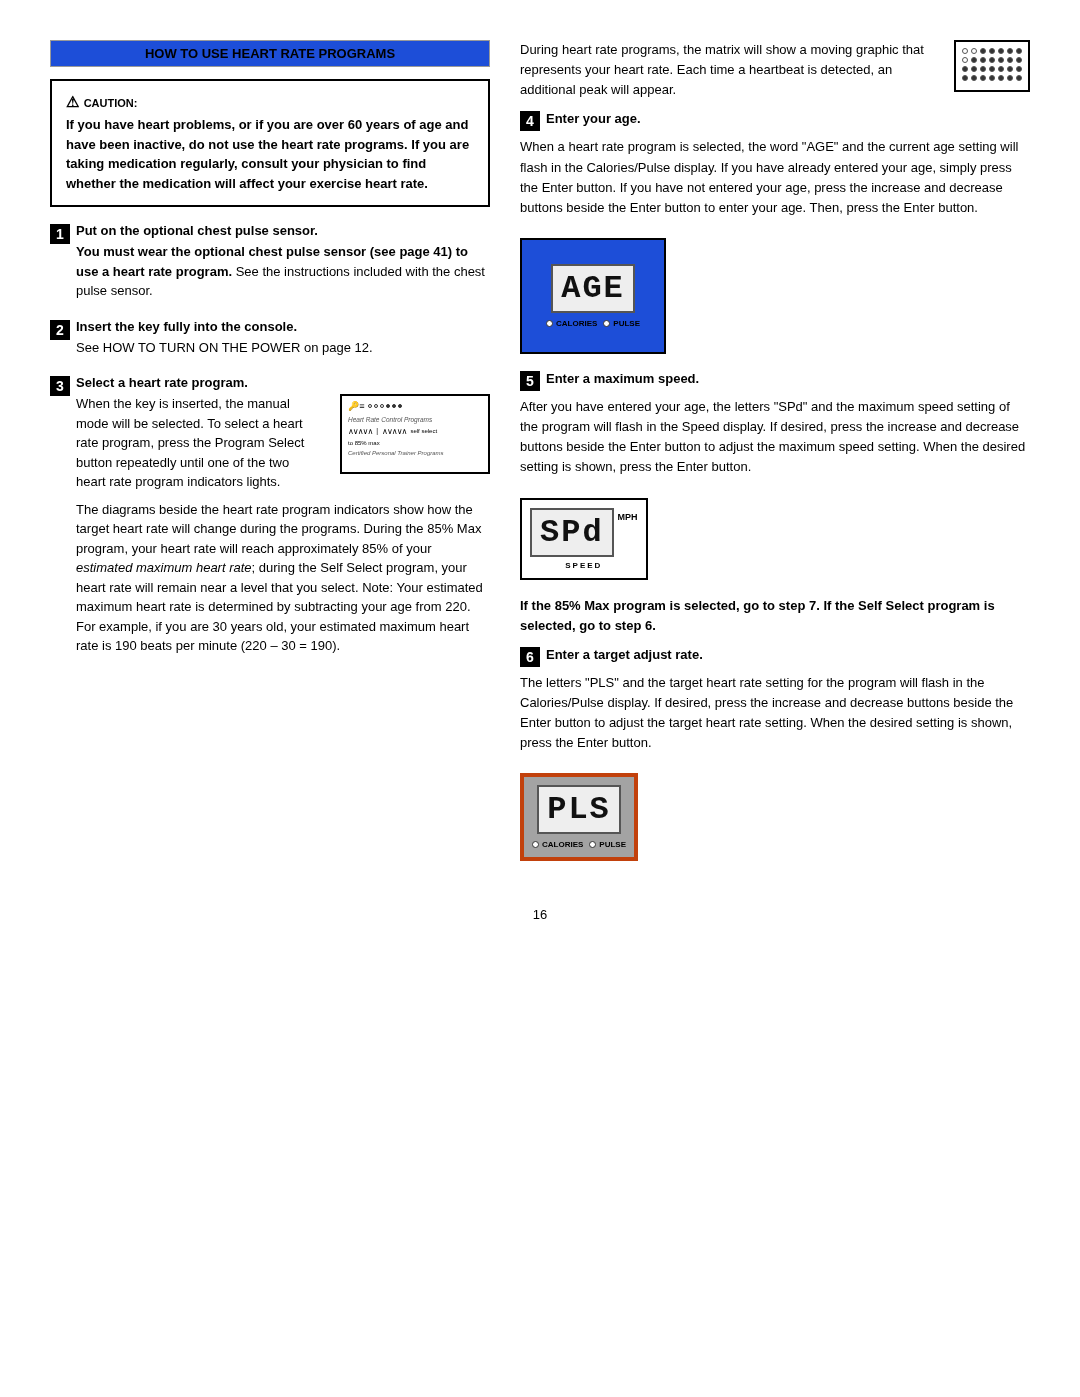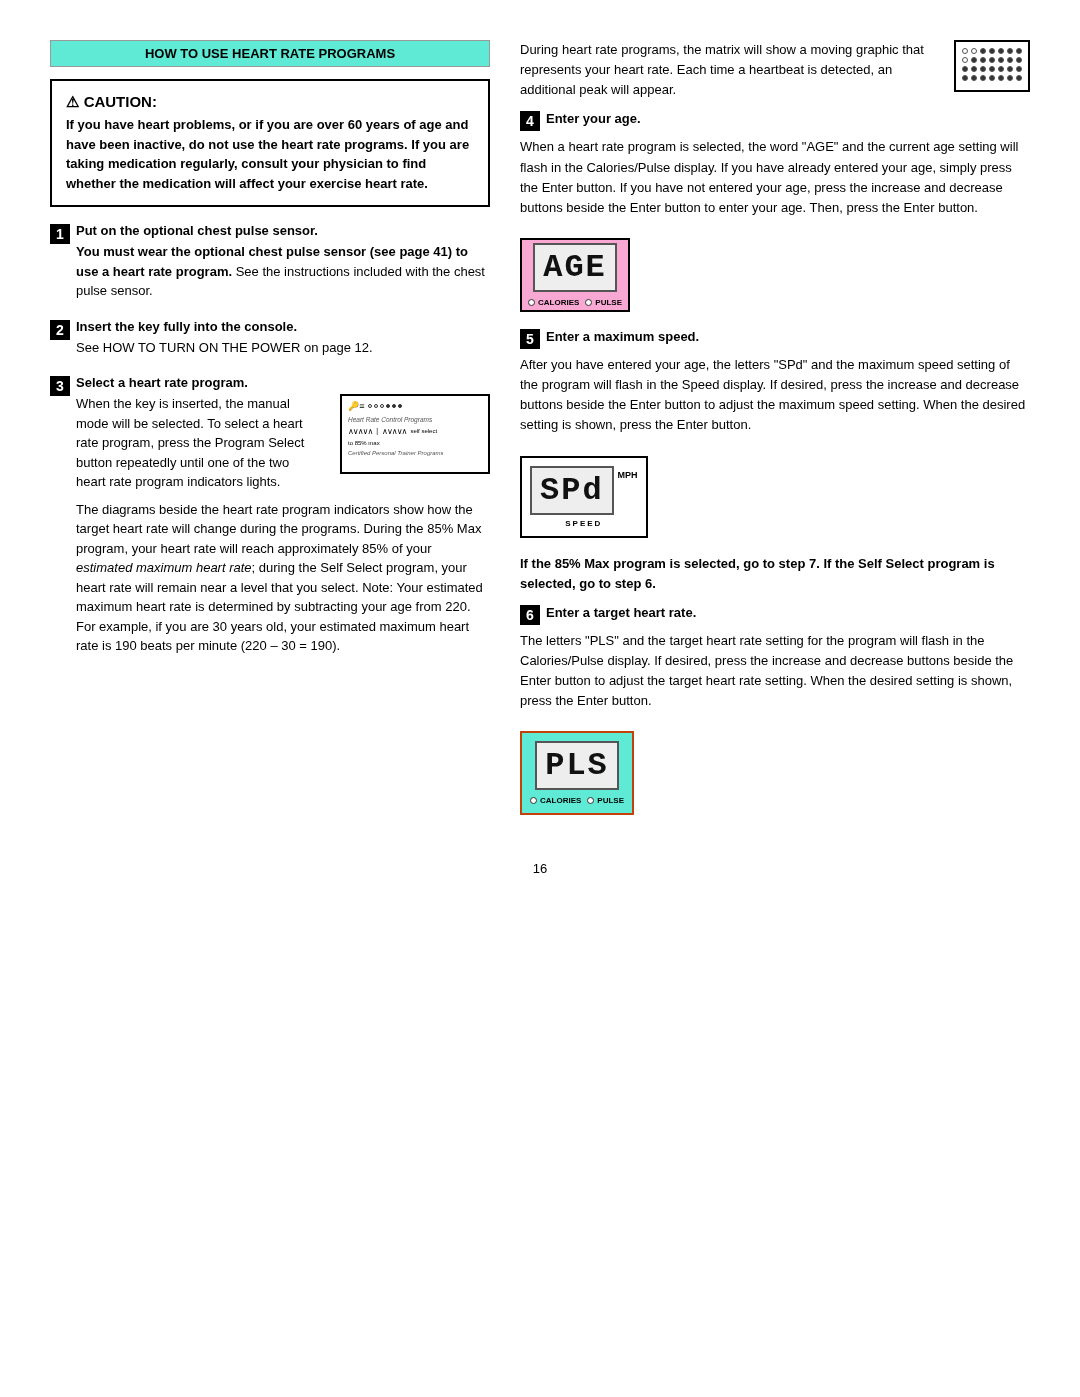--- a/index.html
+++ b/index.html
@@ -22,21 +22,21 @@
       width: 440px;
       flex-shrink: 0;
     }
 
     .right-col {
       flex: 1;
     }
 
     
     .section-header {
-      background: #5eead4;
+      background: #1d4ed8;
       border: 1px solid #999;
       text-align: center;
       font-weight: bold;
       font-size: 13px;
       padding: 5px 6px;
       margin-bottom: 12px;
       text-transform: uppercase;
     }
 
     
@@ -279,21 +279,21 @@
 
   <div class="left-col">
 
     <div class="section-header">
       <span>HOW TO USE HEART RATE PROGRAMS</span>
     </div>
 
     <div class="caution-box">
       <div class="caution-title">
         <span>⚠</span>
-        <span style="font-size:15px;font-weight:bold;">CAUTION:</span>
+        <span style="font-size:11px;font-weight:bold;">CAUTION:</span>
       </div>
       <div class="caution-body">
         <span> If you have heart problems, or if you are over 60 years of age and have been inactive, do not use the heart rate programs. If you are taking medication regularly, consult your physician to find whether the medication will affect your exercise heart rate.</span>
       </div>
     </div>
 
     <div class="step">
       <div class="step-number">1</div>
       <div class="step-content">
         <div class="step-title">Put on the optional chest pulse sensor.</div>
@@ -412,21 +412,21 @@
         <div class="step-number">4</div>
         <div class="step-title" style="font-weight:bold;font-size:13px;margin-top:1px;">Enter your age.</div>
       </div>
       <div class="step-with-image">
         <div class="step-text-part">
           <div class="right-body">
             <p>When a heart rate program is selected, the word "AGE" and the current age setting will flash in the Calories/Pulse display. If you have already entered your age, simply press the Enter button. If you have not entered your age, press the increase and decrease buttons beside the Enter button to enter your age. Then, press the Enter button.</p>
           </div>
         </div>
         <div class="step-image-part">
-          <div style="border:2px solid #000;padding:3px;text-align:center;min-width:110px;background:#f9a8d4;">
+          <div style="border:2px solid #000;padding:24px;text-align:center;min-width:110px;background:#1d4ed8;">
             <div class="seg-display large">AGE</div>
             <div class="display-indicators" style="justify-content:center;margin-top:6px;">
               <div class="indicator-item">
                 <span class="indicator-circle"></span>
                 <span style="font-size:8px;font-weight:bold;">CALORIES</span>
               </div>
               <div class="indicator-item">
                 <span class="indicator-circle"></span>
                 <span style="font-size:8px;font-weight:bold;">PULSE</span>
               </div>
@@ -459,30 +459,30 @@
       </div>
     </div>
 
     <div class="bold-para">
       <strong>If the 85% Max program is selected, go to step 7. If the Self Select program is selected, go to step 6.</strong>
     </div>
 
     <div class="right-step">
       <div class="right-step-inner">
         <div class="step-number">6</div>
-        <div class="step-title" style="font-weight:bold;font-size:13px;margin-top:1px;">Enter a target heart rate.</div>
+        <div class="step-title" style="font-weight:bold;font-size:13px;margin-top:1px;">Enter a target adjust rate.</div>
       </div>
       <div class="step-with-image">
         <div class="step-text-part">
           <div class="right-body">
             <p>The letters "PLS" and the target heart rate setting for the program will flash in the Calories/Pulse display. If desired, press the increase and decrease buttons beside the Enter button to adjust the target heart rate setting. When the desired setting is shown, press the Enter button.</p>
           </div>
         </div>
         <div class="step-image-part">
-          <div style="border:2px solid #c2410c;padding:8px;text-align:center;min-width:110px;background:#5eead4;">
+          <div style="border:4px solid #c2410c;padding:8px;text-align:center;min-width:110px;background:#a3a3a3;">
             <div class="seg-display large">PLS</div>
             <div class="display-indicators" style="justify-content:center;margin-top:6px;">
               <div class="indicator-item">
                 <span class="indicator-circle"></span>
                 <span style="font-size:8px;font-weight:bold;">CALORIES</span>
               </div>
               <div class="indicator-item">
                 <span class="indicator-circle"></span>
                 <span style="font-size:8px;font-weight:bold;">PULSE</span>
               </div>

